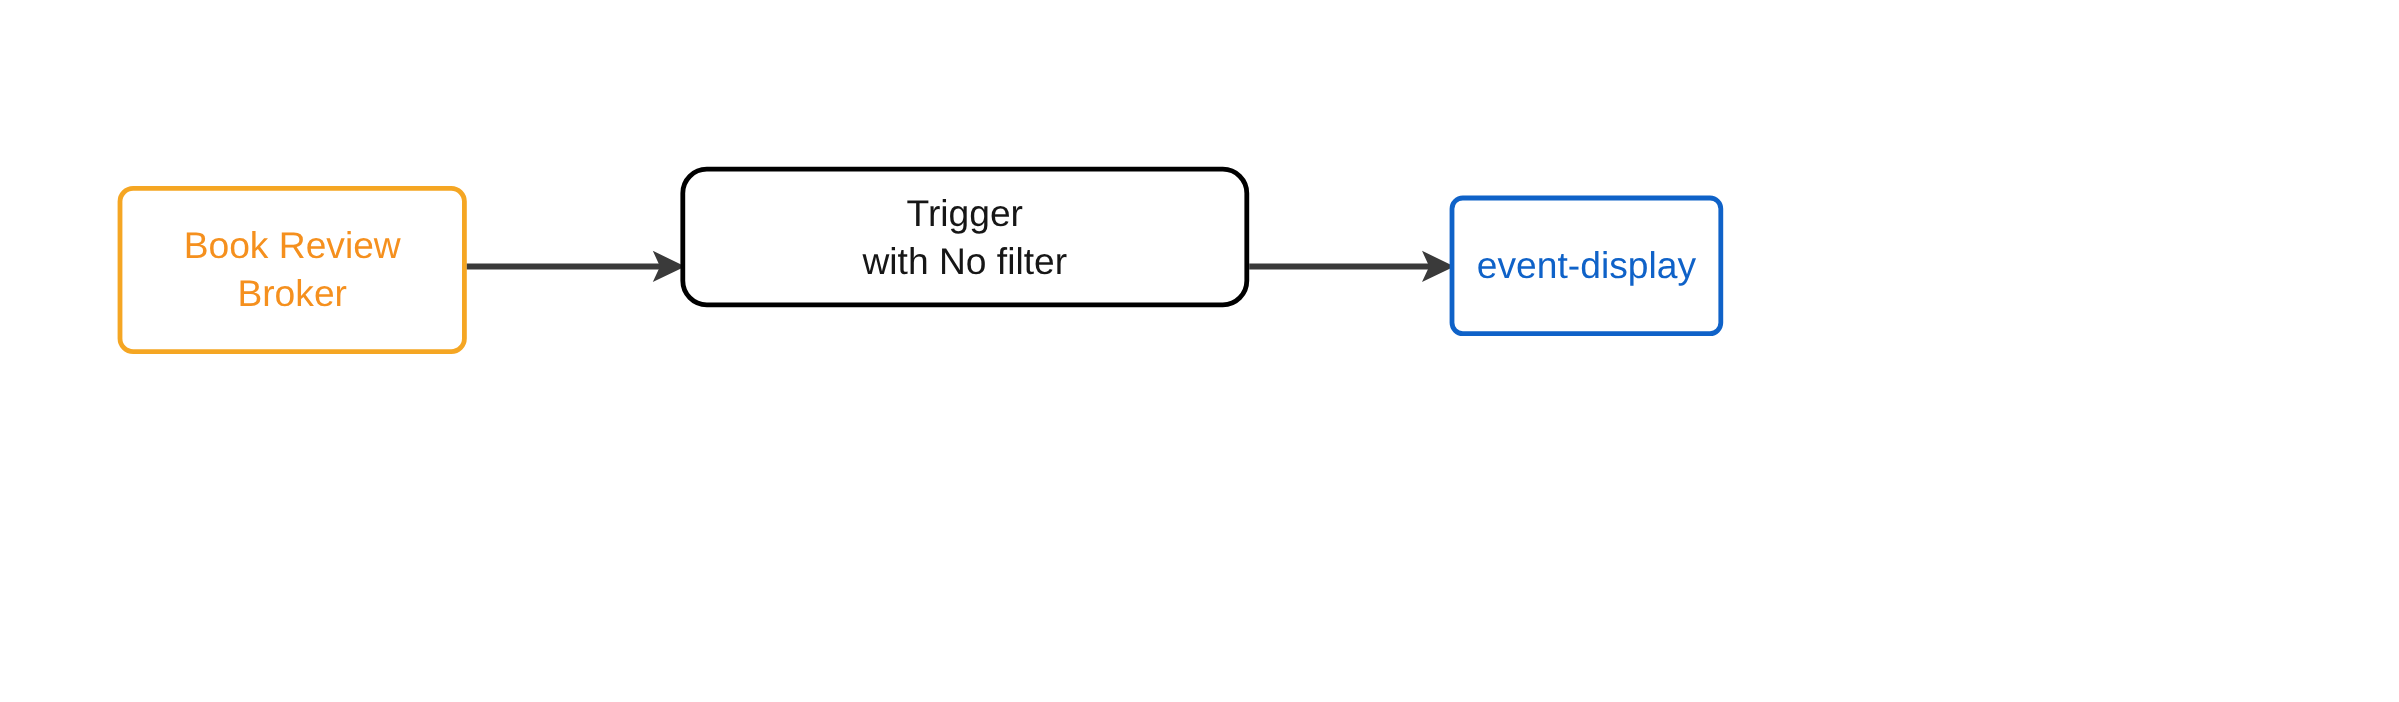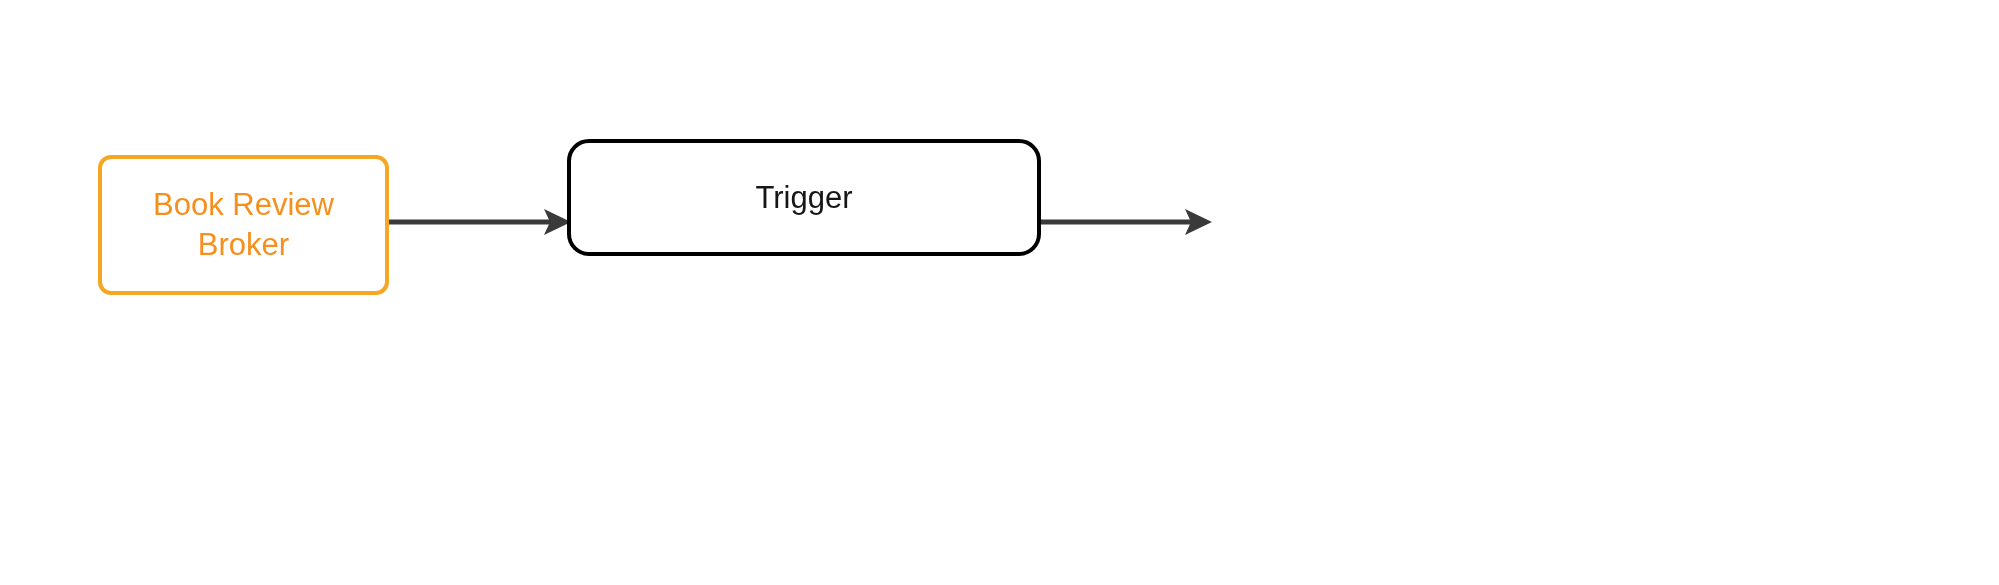--- a/index.html
+++ b/index.html
@@ -110,21 +110,25 @@
     <span class="node-line">Broker</span>
   </div>
 
   <svg class="connector" id="connector-source-trigger" viewBox="0 0 186 44" width="186" height="44">
     <line class="connector-line" x1="0" y1="22" x2="164" y2="22" stroke="#3A3A3A"></line>
     <path class="connector-head" d="M 182 22 L 155 9 L 161 22 L 155 35 Z" fill="#3A3A3A"></path>
   </svg>
 
   <div class="node" id="node-trigger" style="border-color: rgb(0, 0, 0); color: rgb(22, 22, 22); background: rgb(255, 255, 255);">
     <span class="node-line">Trigger</span>
+    <span class="node-line">with No filter</span>
   </div>
 
   <svg class="connector" id="connector-trigger-sink" viewBox="0 0 175 44" width="175" height="44">
     <line class="connector-line" x1="0" y1="22" x2="153" y2="22" stroke="#3A3A3A"></line>
     <path class="connector-head" d="M 171 22 L 144 9 L 150 22 L 144 35 Z" fill="#3A3A3A"></path>
   </svg>
 
+  <div class="node" id="node-sink" style="border-color: rgb(15, 98, 200); color: rgb(15, 98, 200); background: rgb(255, 255, 255);">
+    <span class="node-line">event-display</span>
+  </div>
 
 </div>
 
 </body></html>

